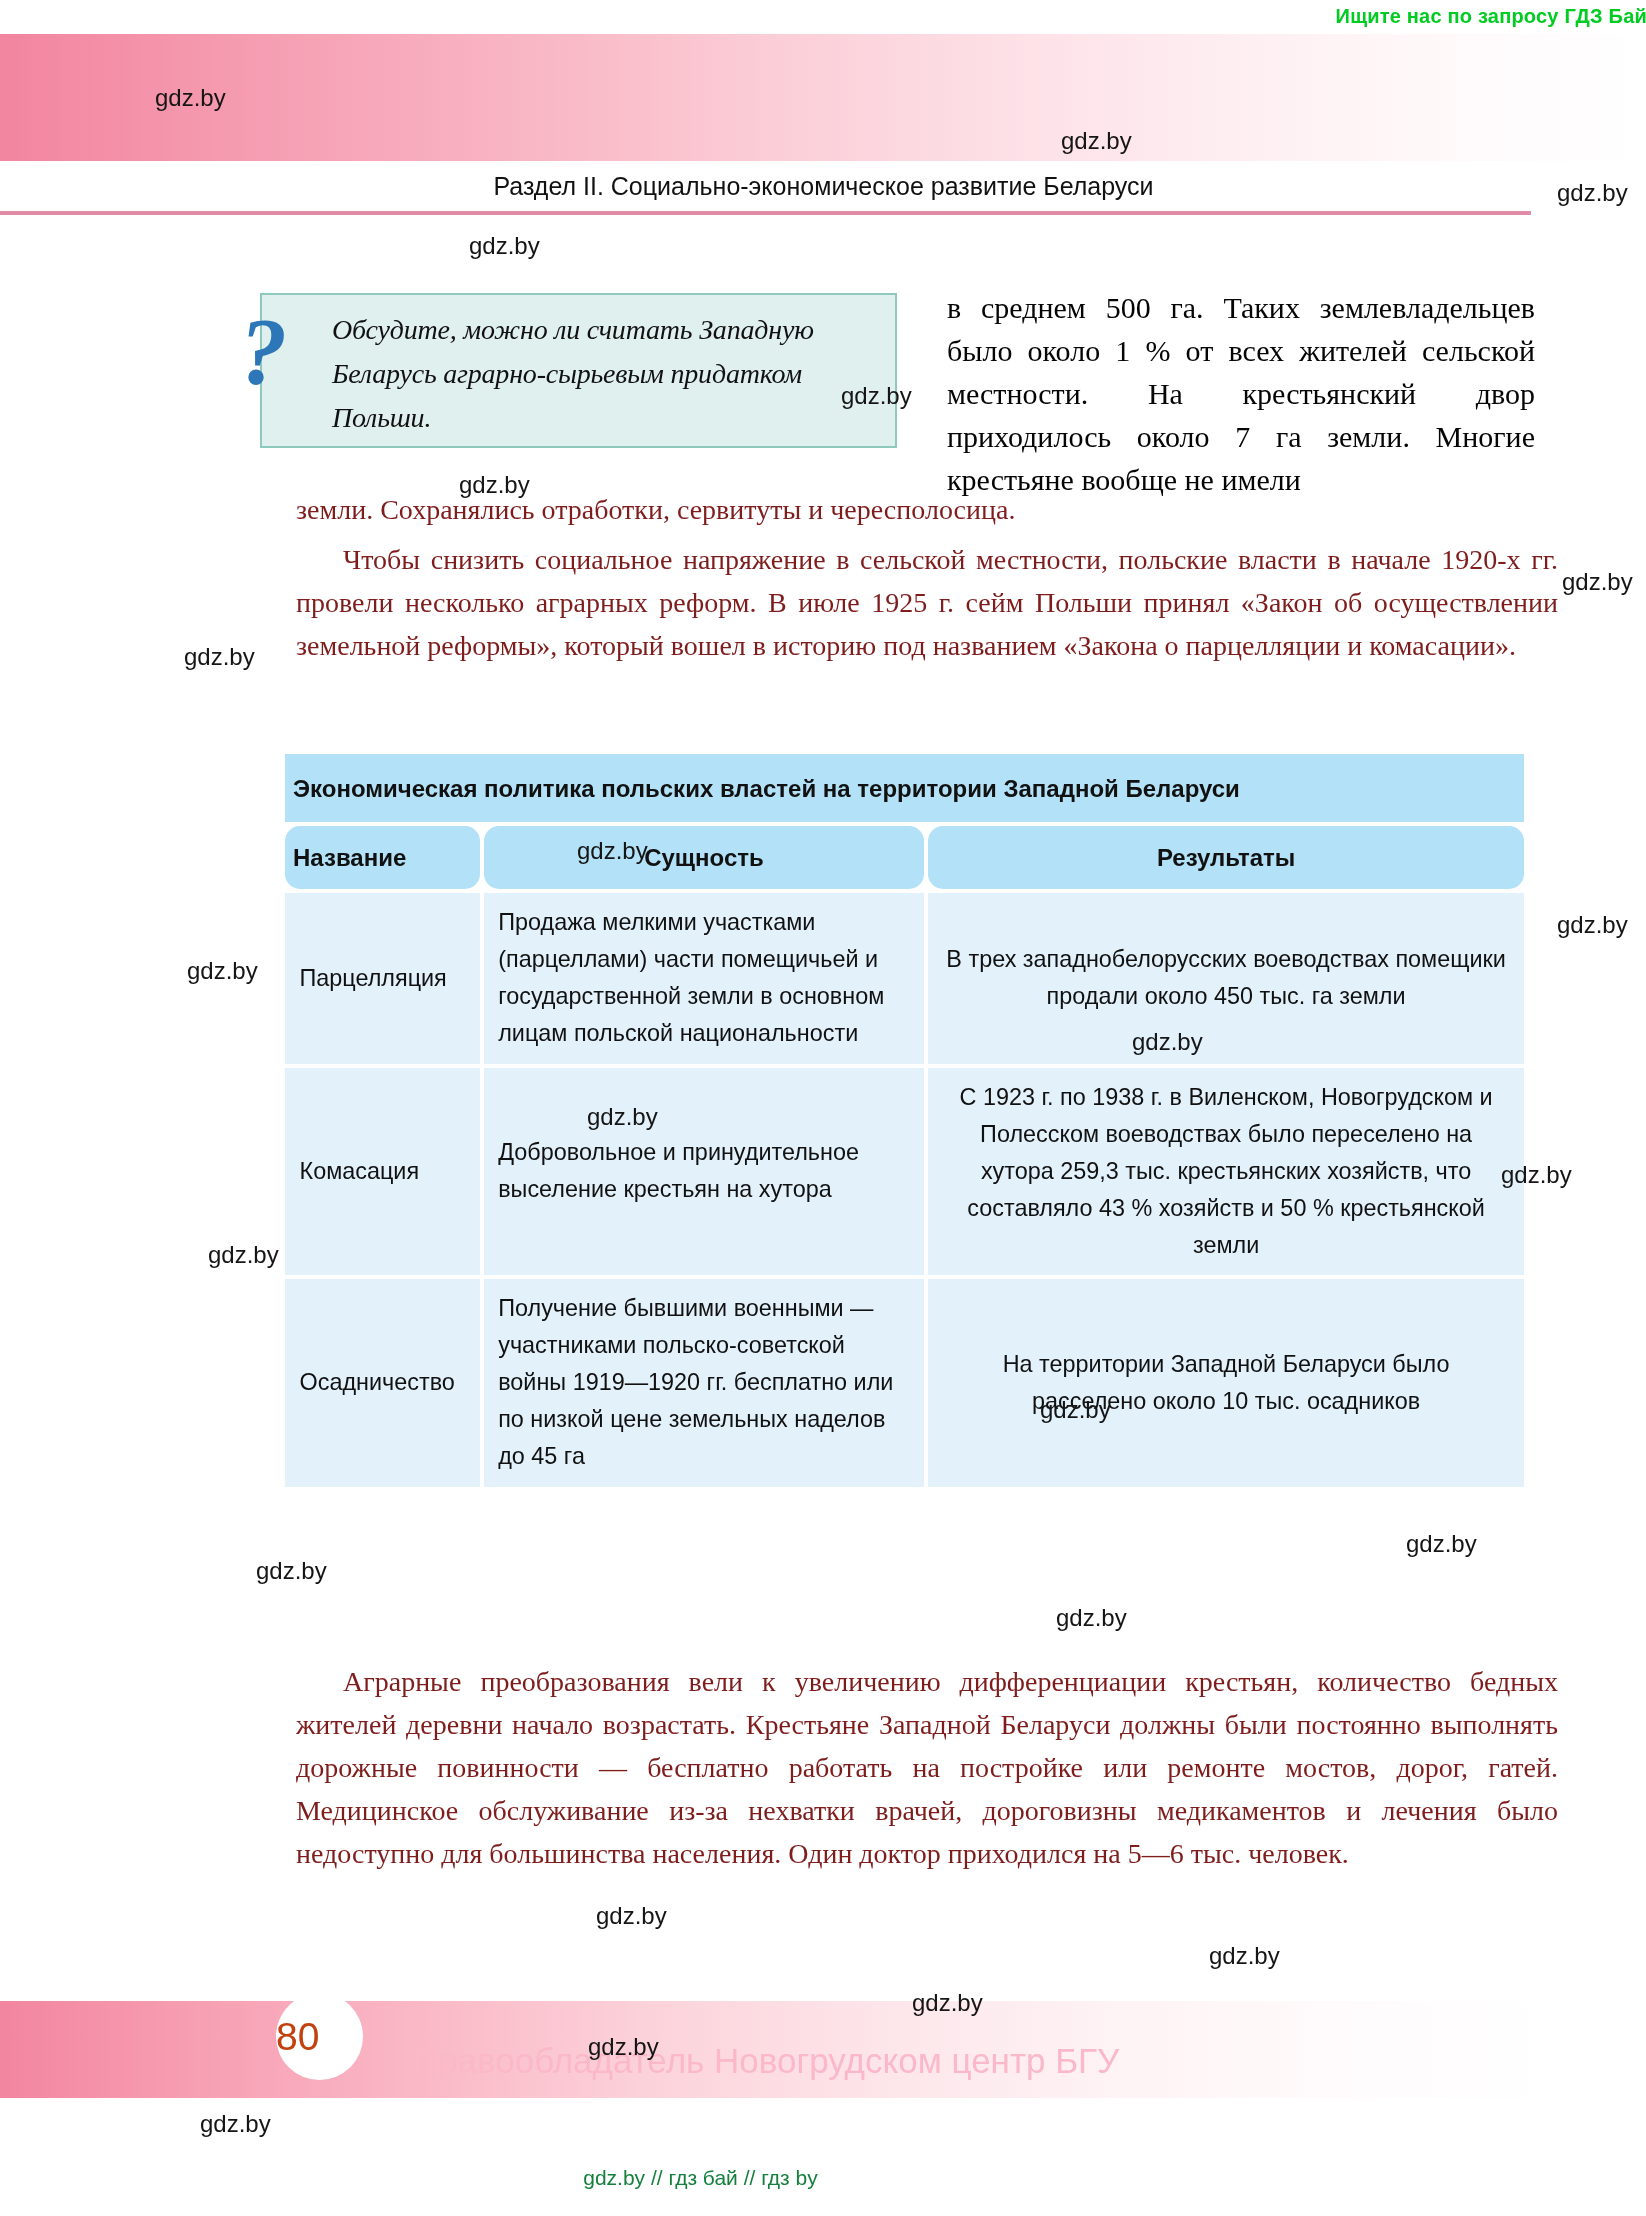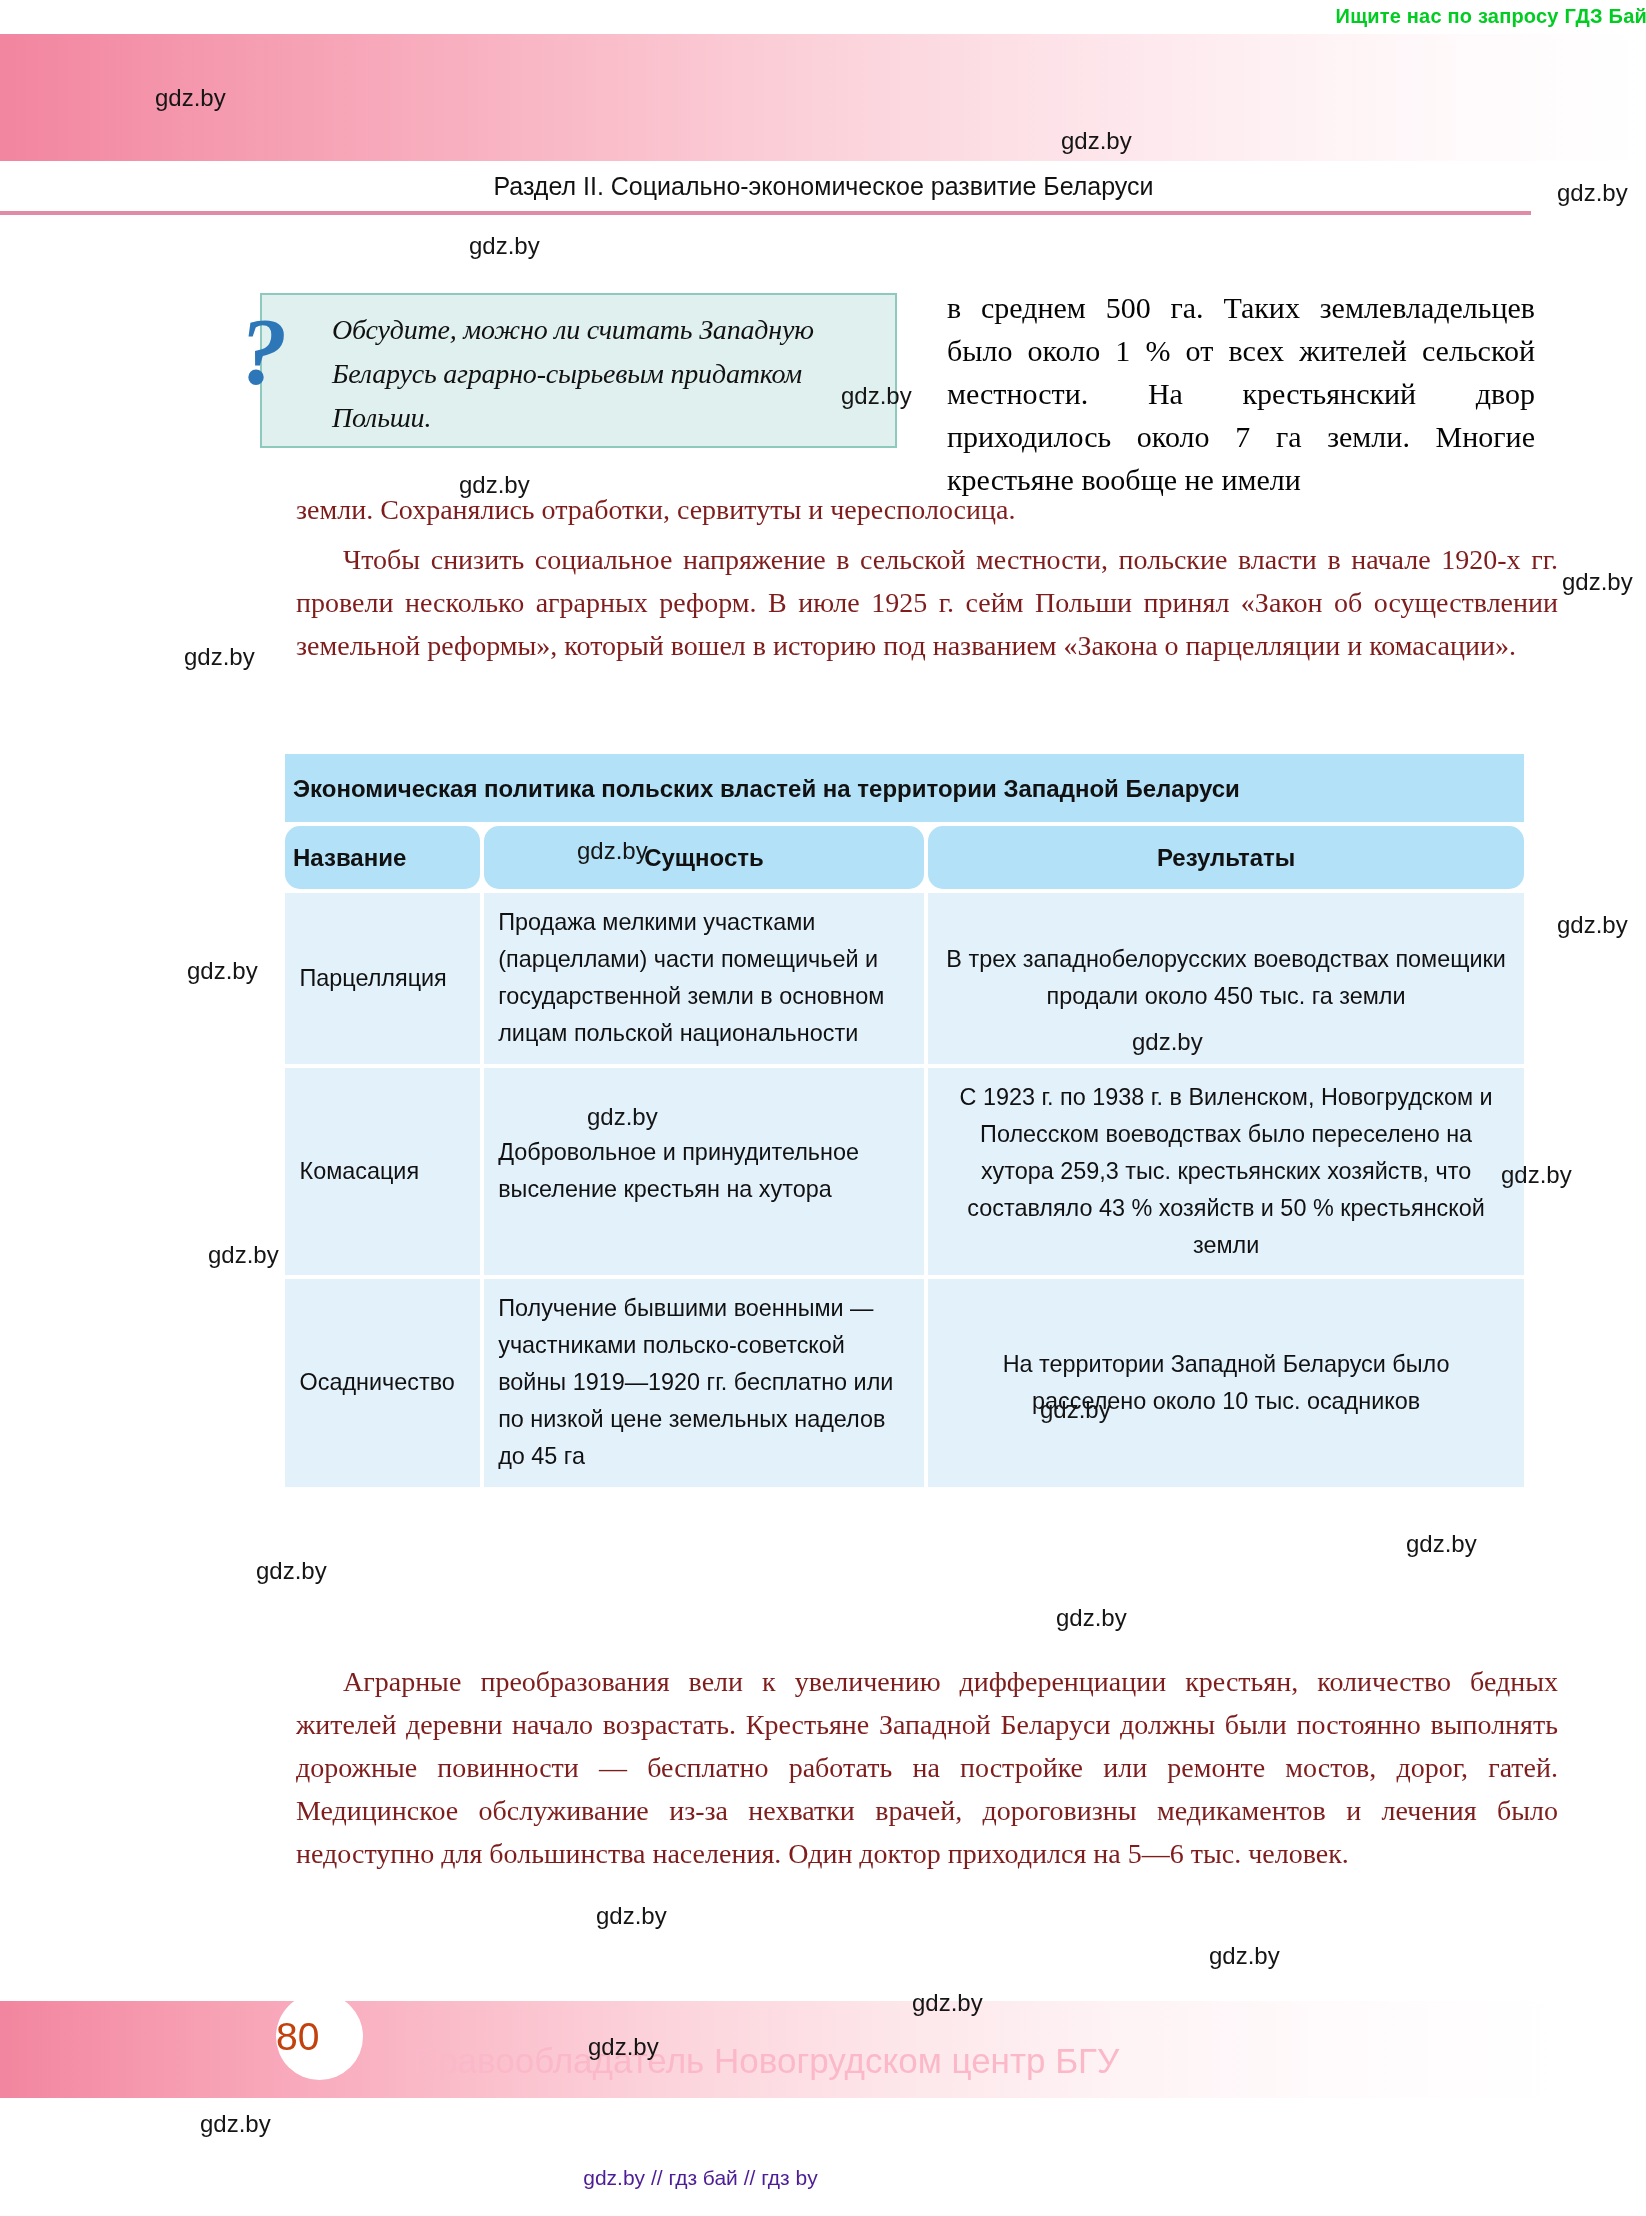--- a/index.html
+++ b/index.html
@@ -186,21 +186,21 @@
   }
 
   
   .bottom-links {
     position: absolute;
     top: 2166px; left: 0;
     width: 1401px;
     text-align: center;
     font-family: "Liberation Sans", sans-serif;
     font-size: 21px;
-    color: #4c1d95;
+    color: #15803d;
   }
 
   
   .wm {
     position: absolute;
     font-family: "Liberation Sans", sans-serif;
     font-size: 24px;
     color: #151515;
     white-space: nowrap;
   }

